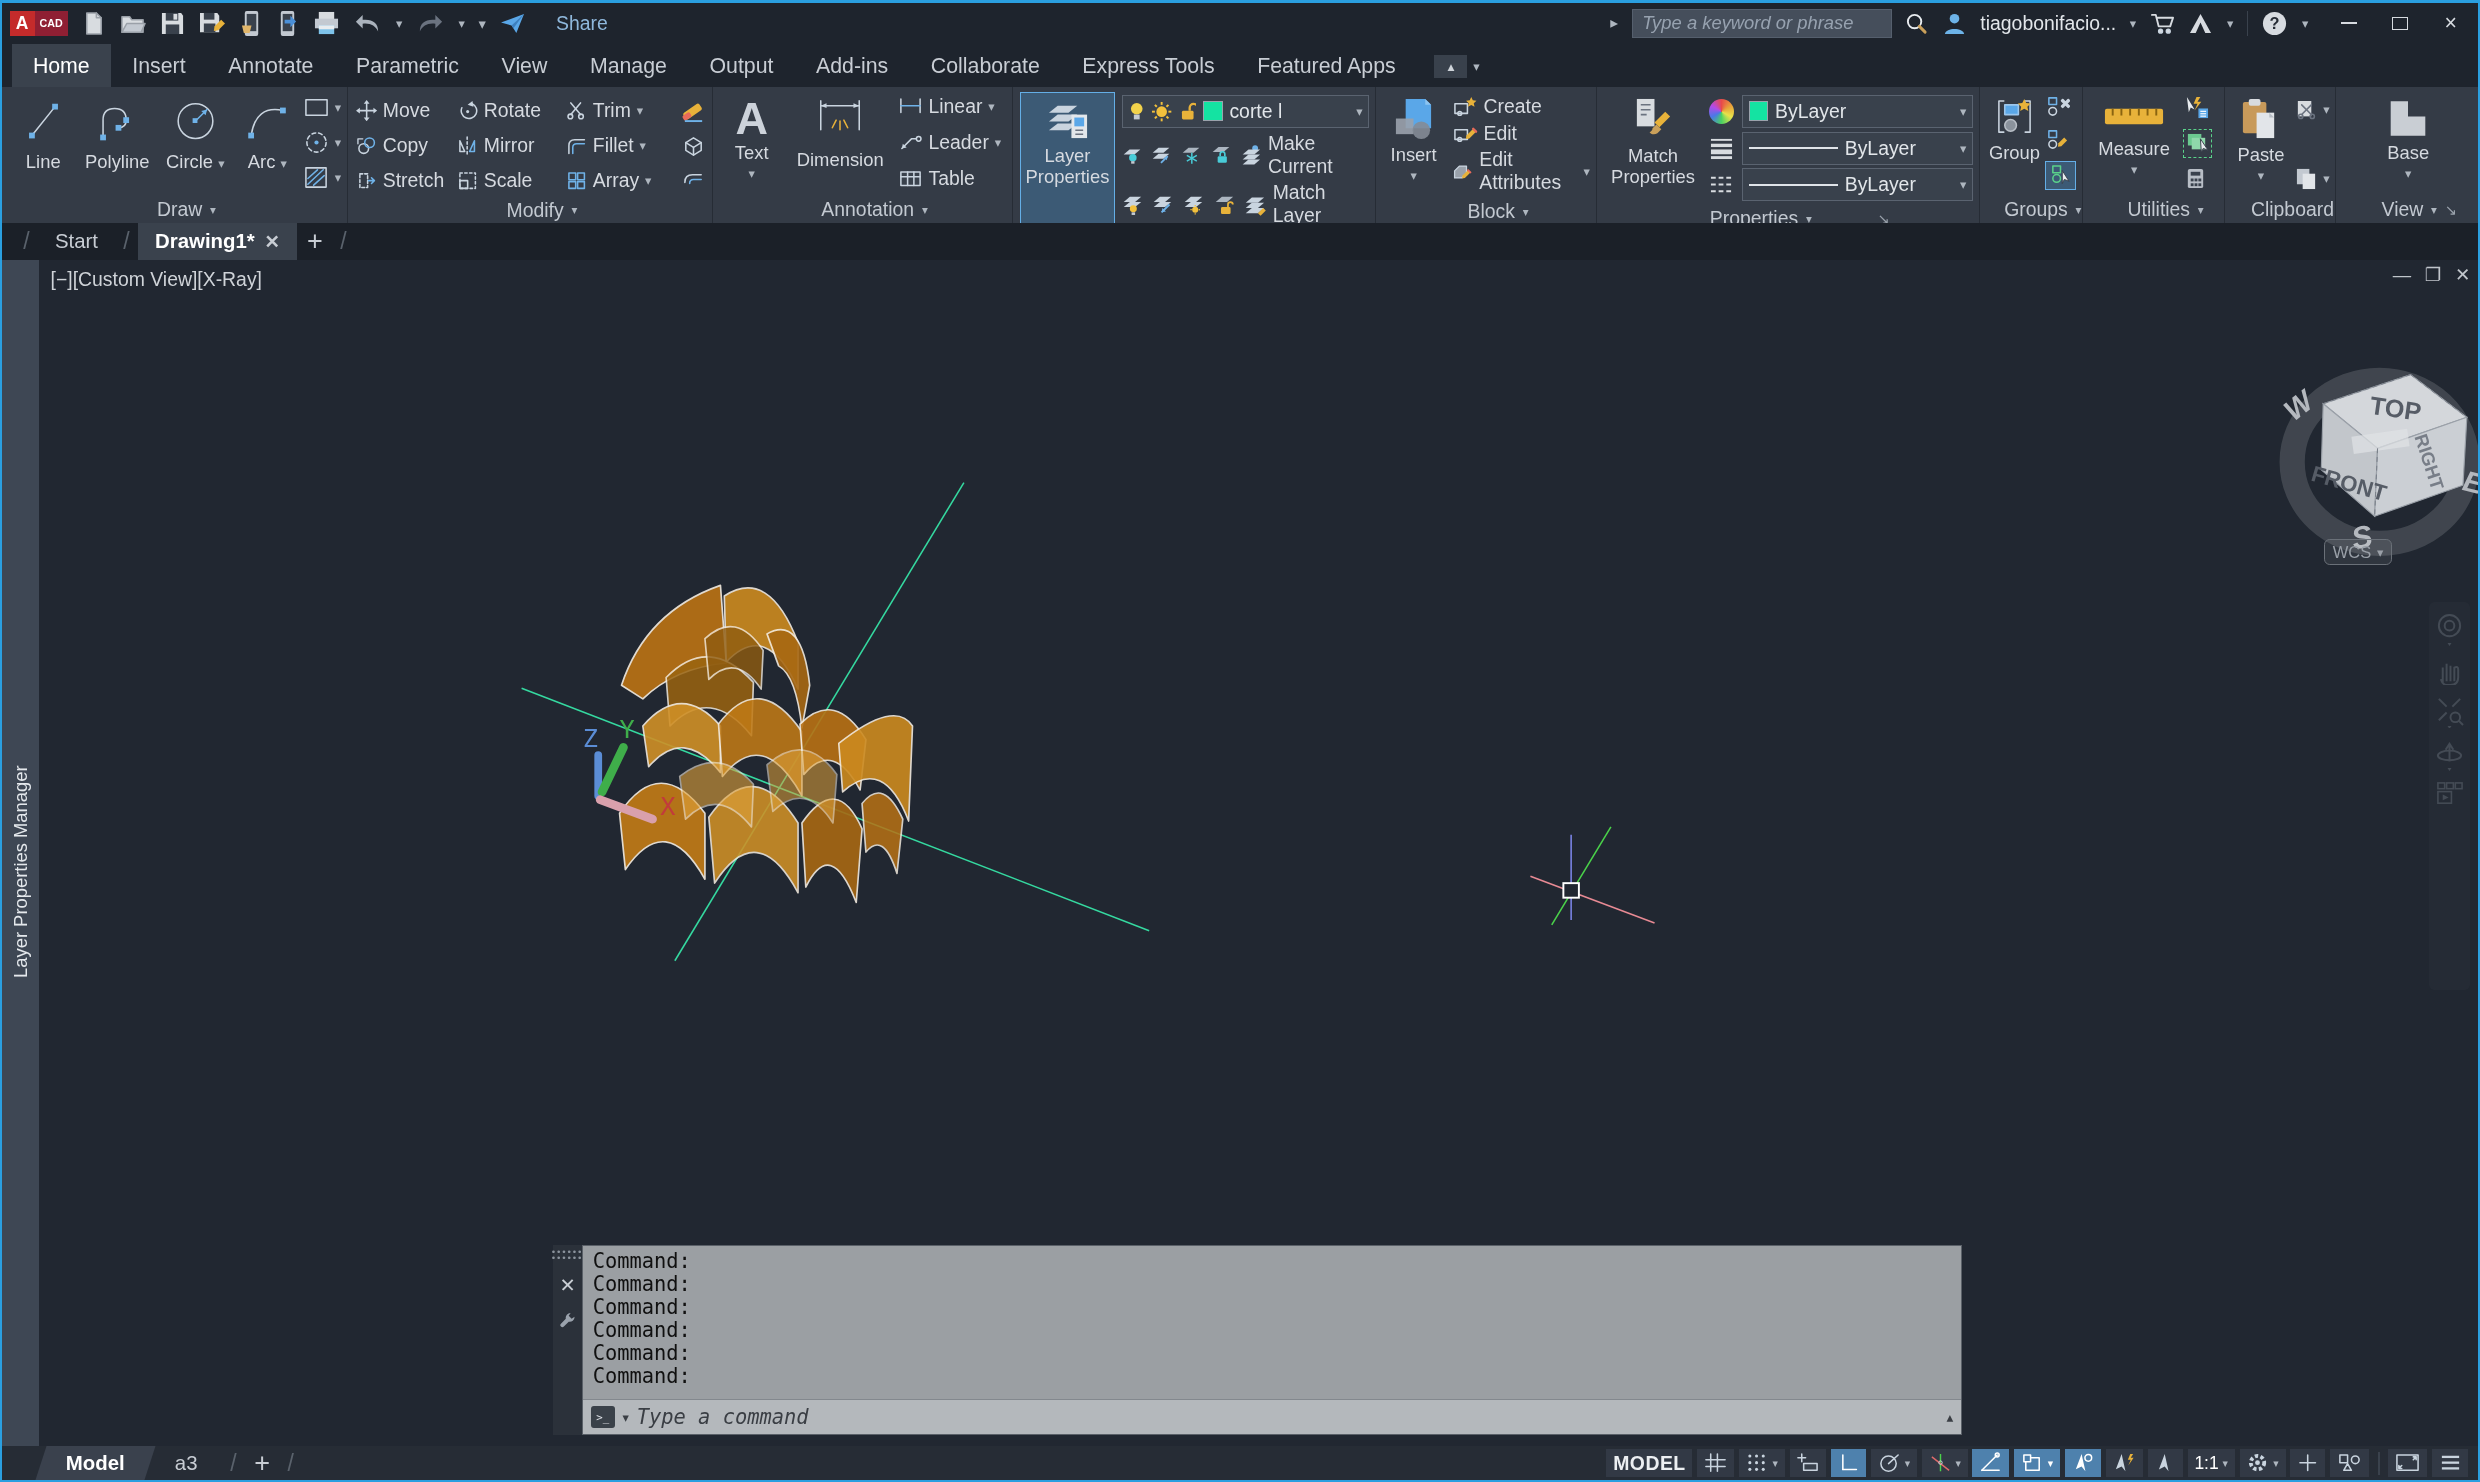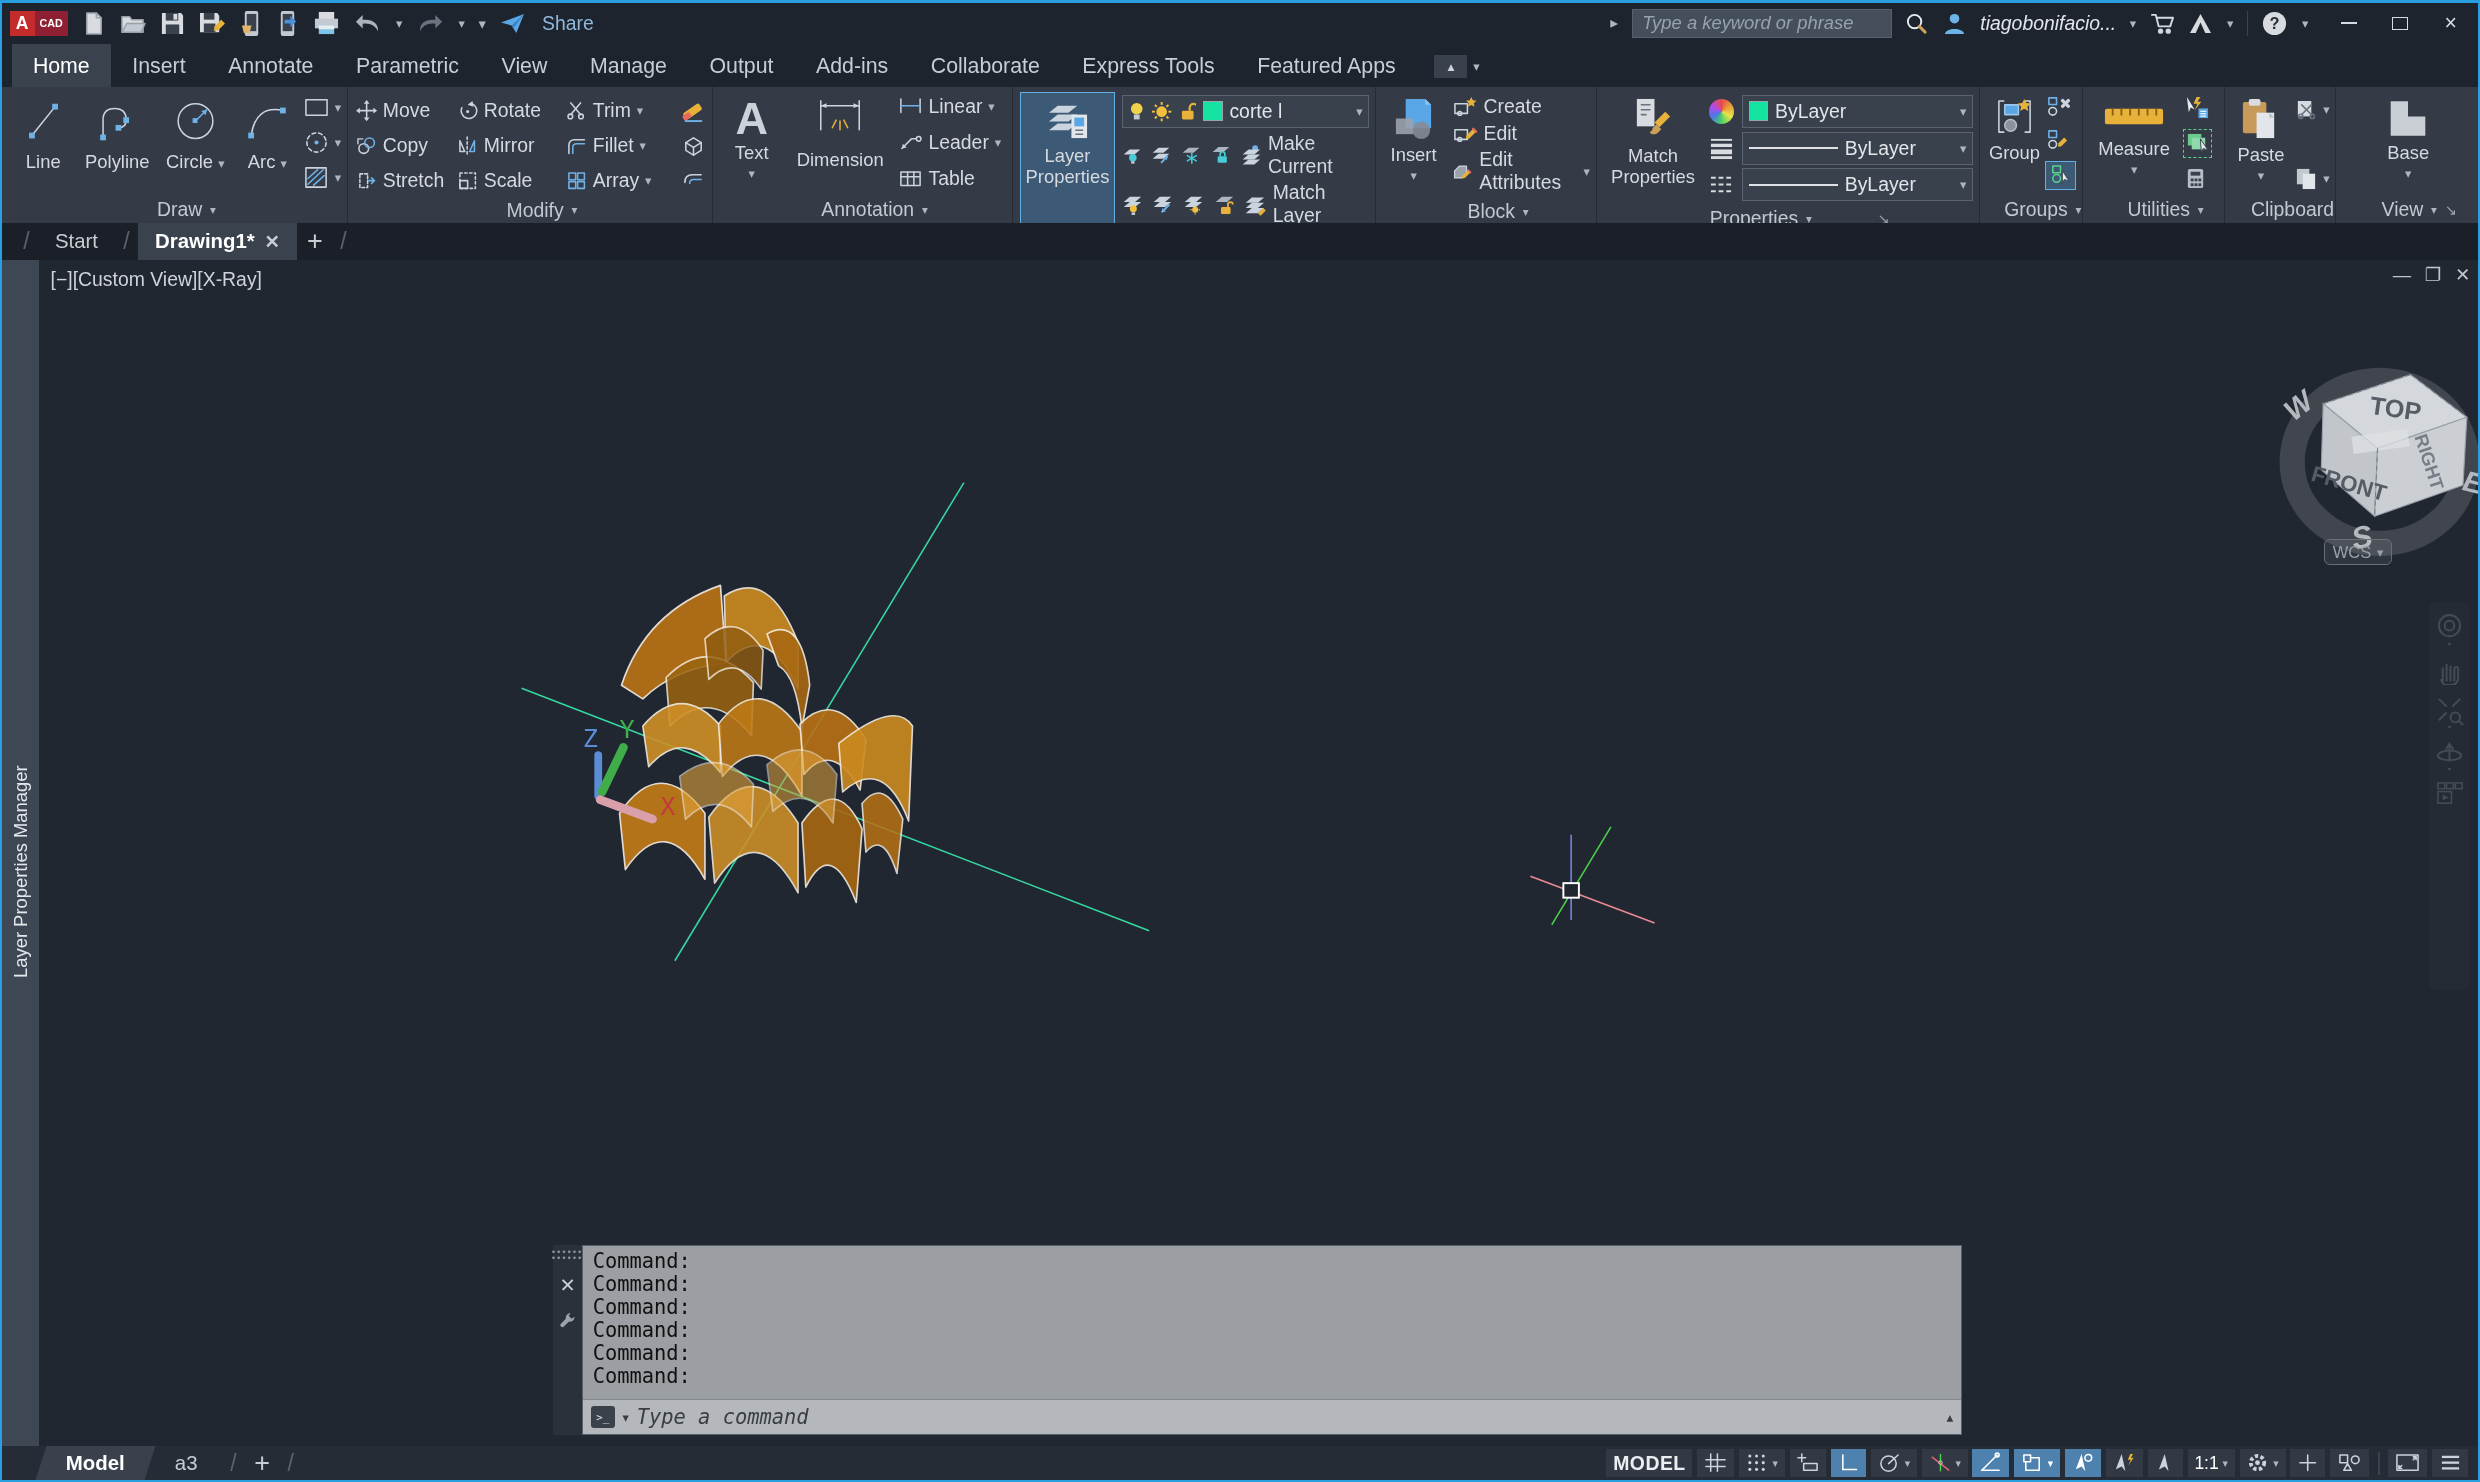--- a/index.html
+++ b/index.html
@@ -14,30 +14,30 @@
   
   #titlebar { position:absolute; left:1.9px; top:2.9px; right:1.9px; height:41px; background:#1e242d;
     display:flex; align-items:center; }
   .qat { display:flex; align-items:center; gap:13.6px; padding-left:7.8px; }
   .qat .ic { display:block; }
   .acadbadge { display:flex; height:25px; }
   .acadbadge .a { width:25px; background:#c42b2b; color:#fff; font-weight:bold; font-size:17.5px;
     display:flex; align-items:center; justify-content:center; }
   .acadbadge .cad { width:33px; background:#8f1f33; color:#fff; font-weight:bold; font-size:10.7px;
     display:flex; align-items:center; justify-content:center; }
-  .share { color:#8fb8dc; font-size:19.4px; margin-left:2px; }
+  .share { color:#8fb8dc; font-size:19.4px; margin-left:16px; }
   #title-center { position:absolute; left:0; right:0; text-align:center; font-size:21.3px; color:#cdd3da;
     pointer-events:none; }
   #title-center .doc { margin-left:43px; }
   #tb-right { position:absolute; right:5.8px; display:flex; align-items:center; gap:13.6px; }
   #search-box { width:260px; height:29px; background:#454e5b; border:1px solid #555f6d;
     color:#dfe3e8; font-size:18.4px; padding:0 9.7px; }
   #search-box::placeholder { font-style:italic; color:#97a2b0; }
   .caret { font-size:12.6px; color:#aeb6bf; }
-  .username { font-size:19.4px; color:#e2e6ea;font-style:italic; }
+  .username { font-size:19.4px; color:#e2e6ea; }
   .tb-sep { width:1px; height:25px; background:#3a424d; }
   .winbtns { display:flex; align-items:center; gap:7.8px; margin-left:5.8px; }
   .winbtn { width:43px; height:33px; display:flex; align-items:center; justify-content:center; color:#d7dbe0; font-size:21.3px; }
   .winbtn .bar { width:15.5px; height:1.9px; background:#d7dbe0; }
   .winbtn .box { width:15.5px; height:13.6px; border:1.9px solid #d7dbe0; }
 
   
   #ribbontabs { position:absolute; left:1.9px; top:44px; right:1.9px; height:44px; background:#1e242d;
     display:flex; align-items:stretch; padding-left:9.7px; }
   .rtab { padding:0 21.3px; display:flex; align-items:center; font-size:21.3px; color:#c8cdd4; }

